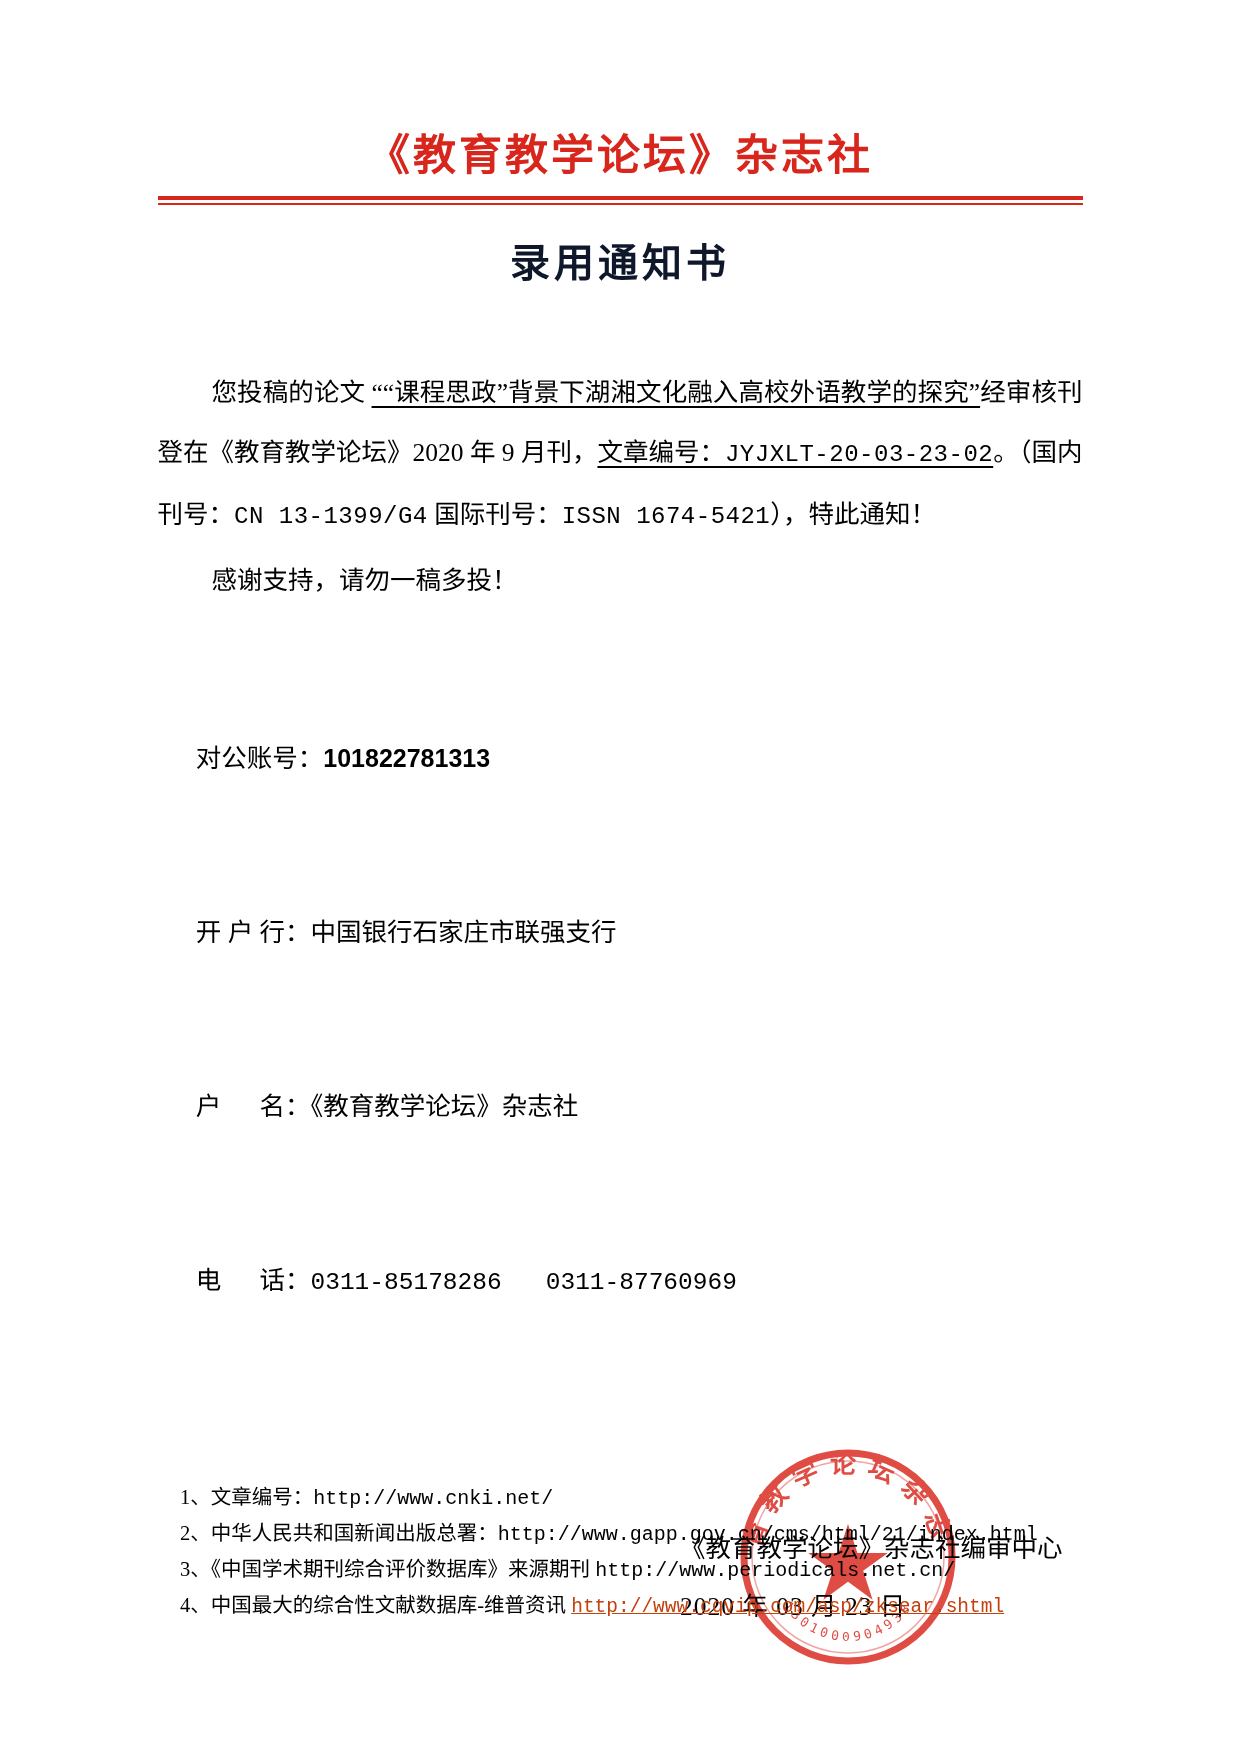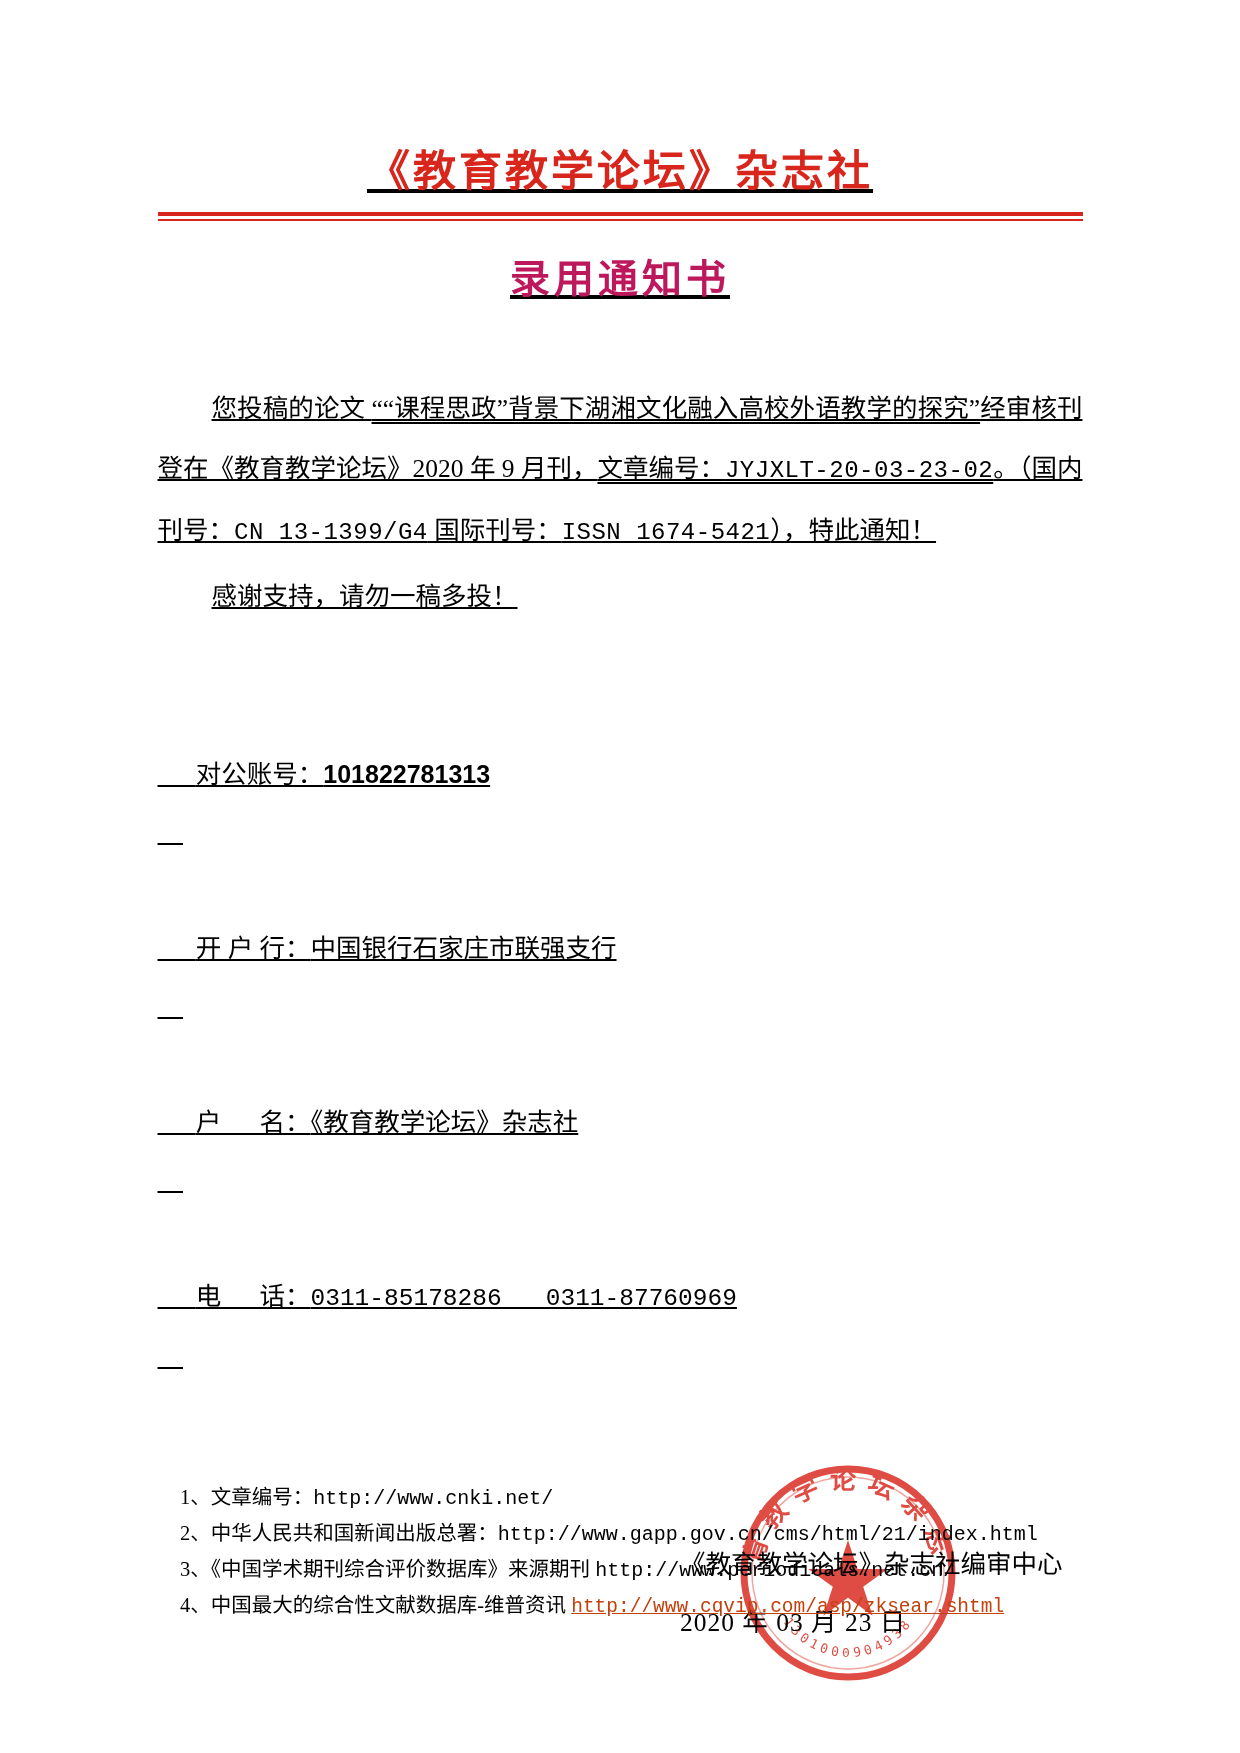--- a/index.html
+++ b/index.html
@@ -12,22 +12,21 @@
     height: 1753px;
     position: relative;
     font-family: "Liberation Serif", "DejaVu Serif", serif;
     color: #000000;
     overflow: hidden;
   }
 
   .page {
     position: absolute;
     inset: 0;
-    padding: 16px;
-    text-decoration: underline;
+    padding: 0;
   }
 
   
   .header {
     text-align: center;
     padding-top: 130px;
   }
   .org-title {
     color: #d9261c;
     font-weight: bold;
@@ -43,21 +42,21 @@
   .rule-thick {
     height: 4px;
     background: #d9261c;
   }
   .rule-thin {
     height: 2px;
     background: #d9261c;
     margin-top: 3px;
   }
   .doc-title {
-    color: #be185d;
+    color: #0f172a;
     font-weight: bold;
     font-size: 40px;
     letter-spacing: 4px;
     margin-top: 26px;
     font-family: "DejaVu Serif", "Liberation Serif", serif;
   }
 
   
   .body-block {
     margin: 74px auto 0 auto;

